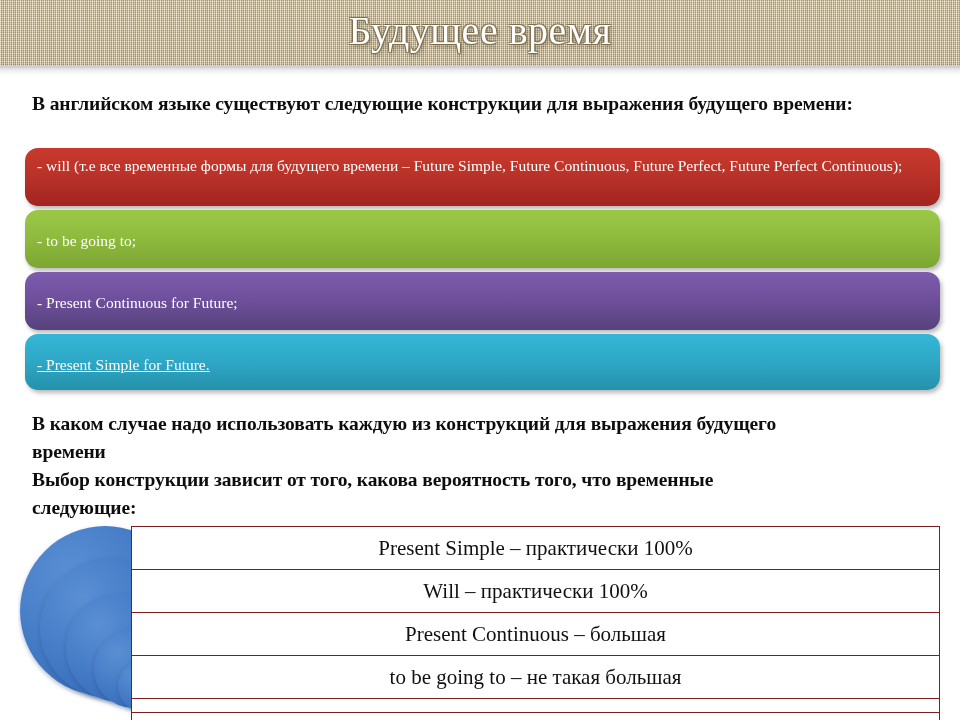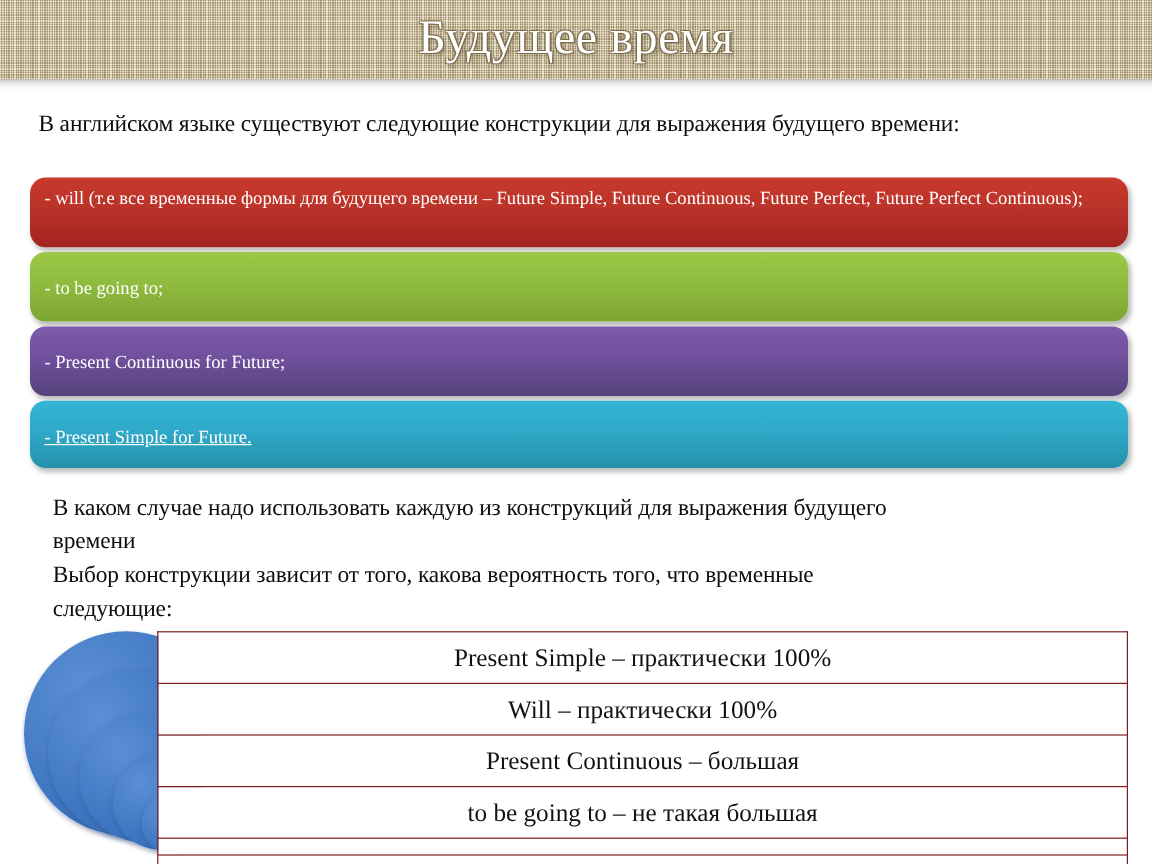--- a/index.html
+++ b/index.html
@@ -64,23 +64,24 @@
        2px  3px 4px rgba(70,58,36,0.45);
   }
 
   
   .para {
     position: absolute;
     color: #0d0d0d;
     font-size: 19.5px;
     line-height: 28px;
     letter-spacing: -0.1px;
+    font-weight: bold;
   }
   .para-intro { left: 32px; top: 90px; width: 880px; }
-  .para-mid   { left: 44px; top: 410px; width: 900px; }
+  .para-mid   { left: 32px; top: 410px; width: 900px; }
   .para-mid .ln { display: block; }
 
   
   .bar {
     position: absolute;
     left: 25px;
     width: 915px;
     border-radius: 13px;
     box-sizing: border-box;
     padding: 7px 12px 0 12px;

